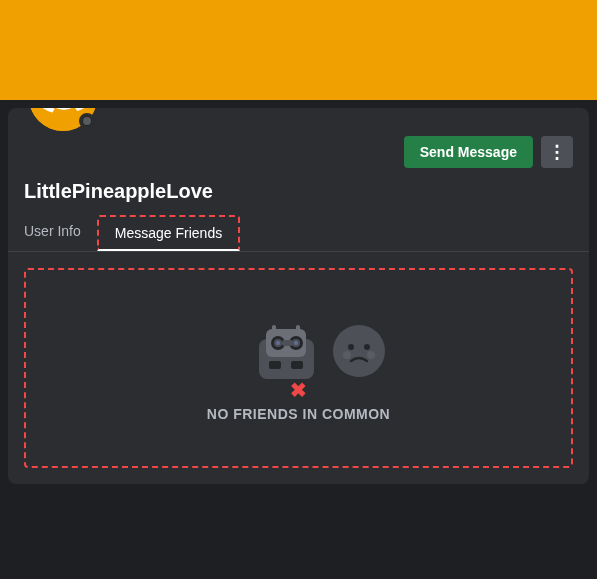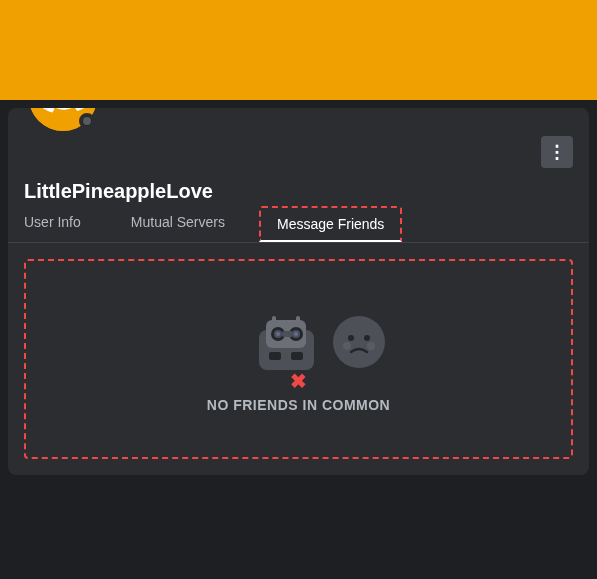--- a/index.html
+++ b/index.html
@@ -120,26 +120,26 @@
 
     .username-section {
       padding: 12px 16px 0 16px;
       border-bottom: 1px solid #3f4147;
     }
 
     .username {
       color: white;
       font-size: 20px;
       font-weight: 700;
-      margin-bottom: 3px;
+      margin-bottom: 12px;
     }
 
     .tabs {
       display: flex;
-      gap: 18px;
+      gap: 0;
     }
 
     .tab {
       color: #b5bac1;
       font-size: 14px;
       font-weight: 500;
       padding: 8px 16px;
       cursor: pointer;
       border-bottom: 2px solid transparent;
       white-space: nowrap;
@@ -226,35 +226,33 @@
           <path d="M60.1 4.9A58.4 58.4 0 0 0 45.5.4a.2.2 0 0 0-.2.1c-.6 1.1-1.3 2.6-1.8 3.7a54 54 0 0 0-16.1 0C26.9 3.1 26.2 1.6 25.6.5a.2.2 0 0 0-.2-.1A58.3 58.3 0 0 0 10.8 4.9a.2.2 0 0 0-.1.1C1.6 18.2-.9 31 .3 43.7a.2.2 0 0 0 .1.1 58.7 58.7 0 0 0 17.7 8.9.2.2 0 0 0 .2-.1c1.4-1.9 2.6-3.8 3.6-5.9a.2.2 0 0 0-.1-.3 38.6 38.6 0 0 1-5.5-2.6.2.2 0 0 1 0-.3c.4-.3.7-.6 1.1-.9a.2.2 0 0 1 .2 0C28.9 47.8 37 49.6 44.9 47a47.8 47.8 0 0 0 14.1-7.1.2.2 0 0 1 .2 0c.4.3.7.6 1.1.9a.2.2 0 0 1 0 .3 36.8 36.8 0 0 1-5.5 2.6.2.2 0 0 0-.1.3c1.1 2 2.3 4 3.6 5.9a.2.2 0 0 0 .2.1 58.5 58.5 0 0 0 17.7-8.9.2.2 0 0 0 .1-.1c1.5-15-2.5-27.7-10.5-39a.2.2 0 0 0-.1-.1zM23.7 36.4c-3.5 0-6.3-3.2-6.3-7.1s2.8-7.1 6.3-7.1c3.6 0 6.3 3.2 6.3 7.1 0 3.9-2.8 7.1-6.3 7.1zm23.2 0c-3.5 0-6.3-3.2-6.3-7.1s2.8-7.1 6.3-7.1c3.6 0 6.3 3.2 6.3 7.1 0 3.9-2.7 7.1-6.3 7.1z" fill="white"></path>
         </svg>
       </div>
       <div class="status-dot">
         <div class="status-dot-inner"></div>
       </div>
     </div>
   </div>
 
   <div class="profile-header">
+    <button class="send-message-btn">Send Message</button>
     <button class="more-options-btn">
       <span>⋮</span>
     </button>
   </div>
 
   <div class="username-section">
     <div class="username">LittlePineappleLove</div>
 
     <div class="tabs">
       <div class="tab">
         <span>User Info</span>
       </div>
-      <div class="tab">
-        <span>Mutual Servers</span>
-      </div>
       <div class="tab active tab-mutual-friends">
         <span>Message Friends</span>
       </div>
     </div>
   </div>
 
   <div class="tab-content">
     <div class="no-friends-box">
       <div class="illustration">
 

